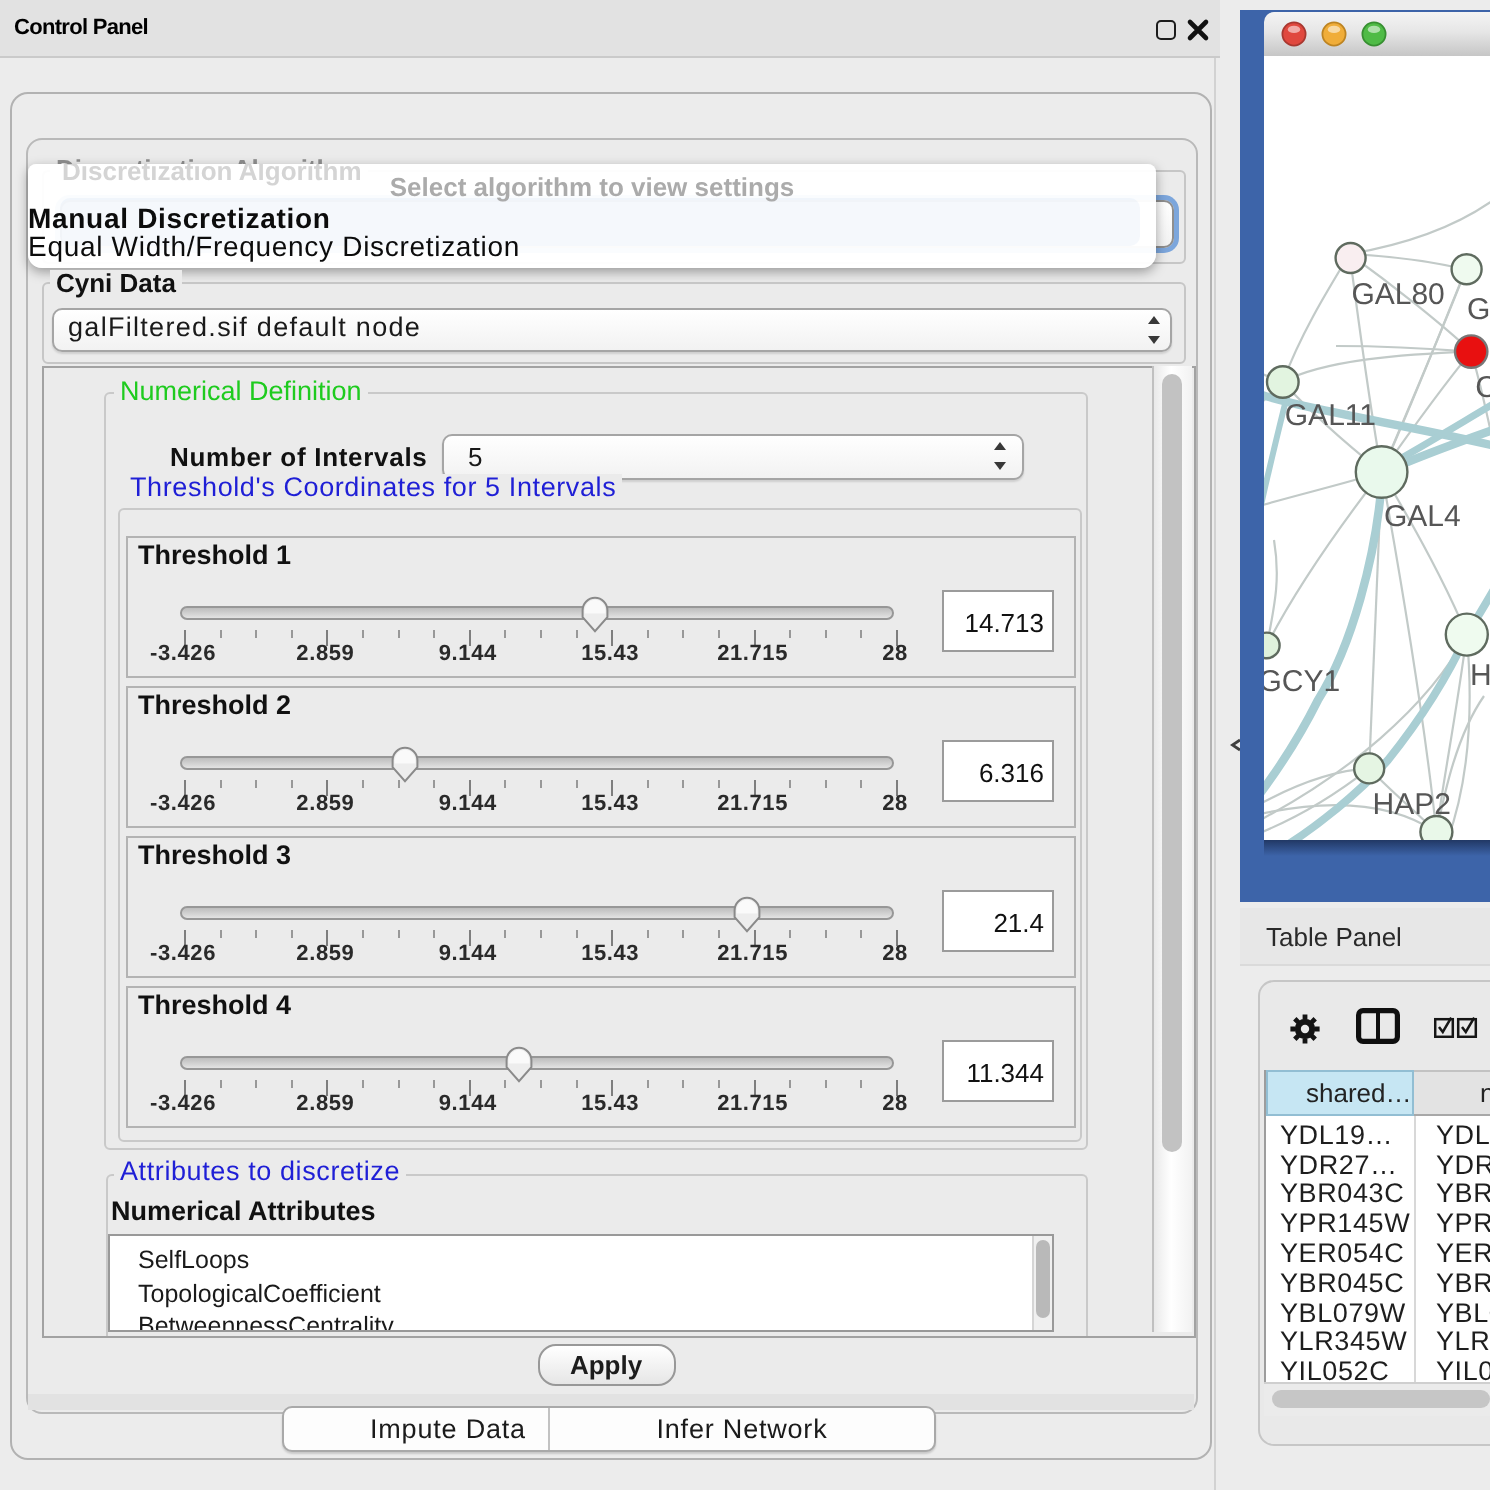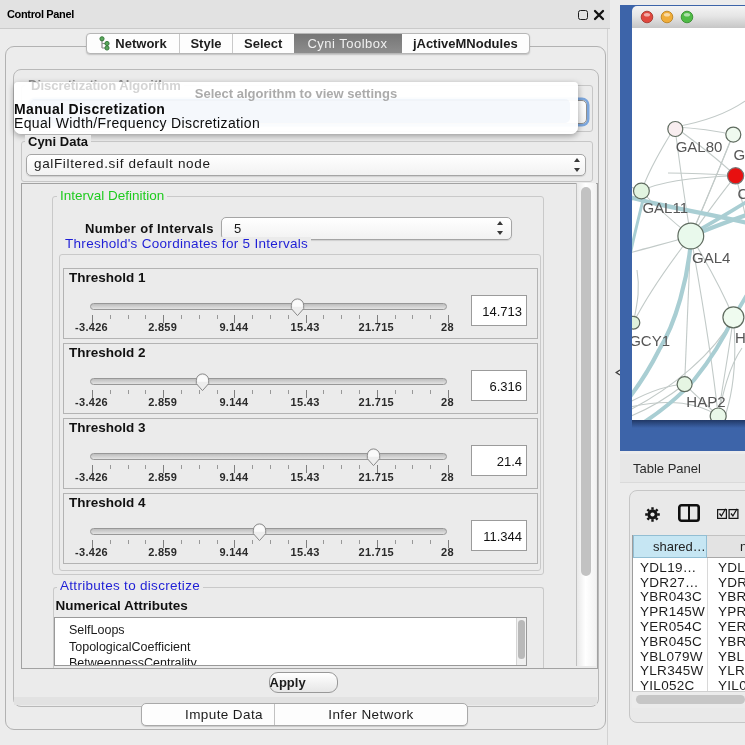--- a/index.html
+++ b/index.html
@@ -27,32 +27,20 @@
 
 <div class="abs" style="left:0;top:0;width:610px;height:28px;background:#e2e2e2;border-bottom:1px solid #cacaca;"></div>
 <div class="abs" style="left:7px;top:7.5px;font-size:11px;letter-spacing:-0.35px;color:#000000;font-weight:bold;">Control Panel</div>
 <div class="abs" style="left:577.5px;top:10px;width:8px;height:8px;border:1.5px solid #1c1c1c;border-radius:2.5px;"></div>
 <svg class="abs" style="left:593px;top:9px;" width="12" height="12" viewBox="0 0 12 12">
       <path d="M2 2 L10 10 M10 2 L2 10" stroke="#111" stroke-width="2.3" stroke-linecap="round"></path>
     </svg>
 
 <div class="abs" style="left:5px;top:46px;width:599px;height:682px;background:#ececec;border:1px solid #b2b2b2;border-radius:9px;"></div>
 
-<div class="abs" style="left:86px;top:33px;width:442px;height:19px;background:#fdfdfd;border:1px solid #b6b6b6;border-radius:4px;box-shadow:0 1px 1.5px rgba(0,0,0,0.18);display:flex;font-size:13px;font-weight:bold;color:#1d1d1d;">
- <div style="width:92px;display:flex;align-items:center;justify-content:center;border-right:1px solid #c9c9c9;"><svg width="12" height="15" viewBox="0 0 12 15" style="margin-right:4px;">
-          <path d="M3 3 V12 M3 7.5 H7 M3 12 H7" stroke="#8a8a8a" stroke-width="1.2" fill="none"></path>
-          <circle cx="3" cy="2.8" r="2.1" fill="#5aa85c" stroke="#2c7031" stroke-width="0.9"></circle>
-          <circle cx="8" cy="7.5" r="2.1" fill="#5aa85c" stroke="#2c7031" stroke-width="0.9"></circle>
-          <circle cx="8" cy="12" r="2.1" fill="#5aa85c" stroke="#2c7031" stroke-width="0.9"></circle>
-        </svg>Network</div>
- <div style="width:52px;display:flex;align-items:center;justify-content:center;border-right:1px solid #c9c9c9;">Style</div>
- <div style="width:60.5px;display:flex;align-items:center;justify-content:center;">Select</div>
- <div style="width:108px;display:flex;align-items:center;justify-content:center;background:linear-gradient(180deg,#767676,#8d8d8d);color:#f0f0f0;font-weight:normal;letter-spacing:0.5px;">Cyni Toolbox</div>
- <div style="flex:1;display:flex;align-items:center;justify-content:center;">jActiveMNodules</div>
-</div>
 
 <div class="abs" style="left:13px;top:69px;width:584px;height:636px;background:#ebebeb;border:1px solid #b9b9b9;border-radius:8px;"></div>
 <div class="abs" style="left:14px;top:696.5px;width:583px;height:8px;background:#e2e2e2;"></div>
 
 <div class="abs" style="left:21px;top:85px;width:570px;height:45px;border:1px solid #c6c6c6;border-radius:3px;"></div>
 <div class="gt" style="left:25px;top:77.5px;font-weight:bold;color:#8f8f8f;">Discretization Algorithm</div>
 <div class="combo" style="left:30px;top:99.5px;width:555px;height:22px;box-shadow:0 0 0 2.5px #7ca6dc;border-color:#8e8e8e;"></div>
 
 <div class="abs" style="left:14px;top:81.5px;width:564px;height:52.5px;background:rgba(255,255,255,0.96);border-radius:4px 4px 7px 7px;box-shadow:0 2px 6px rgba(0,0,0,0.35);overflow:hidden;">
  <div style="position:absolute;left:14px;top:-4px;font-size:13px;font-weight:bold;background:#fff;color:#d4d4d4;padding:0 3px;">Discretization Algorithm</div>
@@ -64,21 +52,21 @@
 
 <div class="abs" style="left:21px;top:141px;width:570px;height:39px;border:1px solid #c6c6c6;border-radius:3px;"></div>
 <div class="gt" style="left:25px;top:135px;font-weight:bold;color:#111;">Cyni Data</div>
 <div class="combo" style="left:26px;top:154px;width:558px;height:20px;line-height:18px;"><span style="margin-left:7px;font-size:13.5px;letter-spacing:0.65px;">galFiltered.sif default node</span><span class="car caru" style="right:5px;top:3px;"></span><span class="car card" style="right:5px;bottom:3px;"></span></div>
 
 <div class="abs" style="left:21px;top:183px;width:575px;height:484px;border:1px solid #a2a2a2;background:#ebebeb;"></div>
 <div class="abs" style="left:576px;top:183px;width:19px;height:483px;background:linear-gradient(90deg,#e9e9e9,#ffffff 45%,#f2f2f2);border-left:1px solid #c0c0c0;"></div>
 <div class="abs" style="left:580.5px;top:187px;width:10px;height:389px;background:#c2c2c2;border-radius:5px;"></div>
 
 <div class="abs" style="left:52px;top:196px;width:490px;height:377px;border:1px solid #c9c9c9;border-radius:3px;"></div>
-<div class="gt" style="left:57px;top:188.5px;color:#1ecb1e;font-size:13.5px;">Interval Definition</div>
+<div class="gt" style="left:57px;top:188.5px;color:#1ecb1e;font-size:13.5px;">Numerical Definition</div>
 <div class="abs" style="left:85px;top:220.5px;font-size:13px;letter-spacing:0.35px;font-weight:bold;color:#111;">Number of Intervals</div>
 <div class="combo" style="left:221px;top:216.5px;width:289px;height:21px;line-height:21px;"><span style="margin-left:12px;">5</span><span class="car caru" style="right:8px;top:3.5px;"></span><span class="car card" style="right:8px;bottom:3.5px;"></span></div>
 
 <div class="abs" style="left:58.5px;top:254px;width:480px;height:315px;border:1px solid #c9c9c9;border-radius:3px;"></div>
 <div class="gt" style="left:62px;top:237px;color:#1f1fd6;font-size:13.5px;letter-spacing:0.3px;">Threshold's Coordinates for 5 Intervals</div>
 
 <div class="tpanel" style="top:267.5px;">
  <div class="tlab">Threshold 1</div>
  <div class="track"></div>
  <div class="minor"></div>
@@ -151,21 +139,21 @@
 <div class="gt" style="left:57px;top:578.5px;color:#1f1fd6;font-size:13.5px;letter-spacing:0.3px;">Attributes to discretize</div>
 <div class="abs" style="left:55.5px;top:597.5px;font-size:13.5px;font-weight:bold;color:#111;">Numerical Attributes</div>
 <div class="abs" style="left:54px;top:617px;width:473px;height:49px;background:#ffffff;border:1px solid #999;box-sizing:border-box;overflow:hidden;">
  <div class="row13" style="position:absolute;left:14px;top:5px;">SelfLoops</div>
  <div class="row13" style="position:absolute;left:14px;top:21.5px;">TopologicalCoefficient</div>
  <div class="row13" style="position:absolute;left:14px;top:38px;">BetweennessCentrality</div>
  <div style="position:absolute;right:0;top:0;width:9px;height:49px;background:#f0f0f0;border-left:1px solid #d5d5d5;"></div>
  <div style="position:absolute;right:1px;top:2px;width:7.5px;height:39px;background:#b9b9b9;border-radius:4px;"></div>
 </div>
 
-<div class="abs" style="left:268.5px;top:671.5px;width:67px;height:19px;background:linear-gradient(180deg,#ffffff,#e6e6e6);border:1px solid #989898;border-radius:9px;font-size:13px;font-weight:bold;color:#1c1c1c;line-height:19px;">Apply</div>
+<div class="abs" style="left:268.5px;top:671.5px;width:67px;height:19px;background:linear-gradient(180deg,#ffffff,#e6e6e6);border:1px solid #989898;border-radius:9px;text-align:center;font-size:13px;font-weight:bold;color:#1c1c1c;line-height:19px;">Apply</div>
 
 <div class="abs" style="left:141px;top:703px;width:325px;height:21px;background:#fdfdfd;border:1px solid #a9a9a9;border-radius:5px;box-shadow:0 1px 1px rgba(0,0,0,0.15);display:flex;font-size:13.5px;letter-spacing:0.4px;color:#1b1b1b;">
  <div style="width:100px;display:flex;align-items:center;justify-content:center;border-right:1px solid #c2c2c2;margin-left:32px;">Impute Data</div>
  <div style="flex:1;display:flex;align-items:center;justify-content:center;">Infer Network</div>
 </div>
 
 <svg class="abs" style="left:614.5px;top:369px;" width="6" height="7" viewBox="0 0 6 7">
       <path d="M5 1 L1.2 3.5 L5 6" stroke="#3f3f3f" stroke-width="1.4" fill="none"></path>
     </svg>
 

